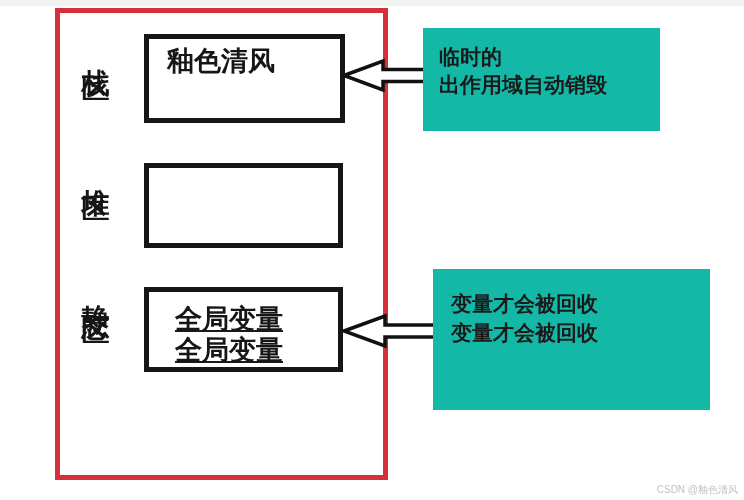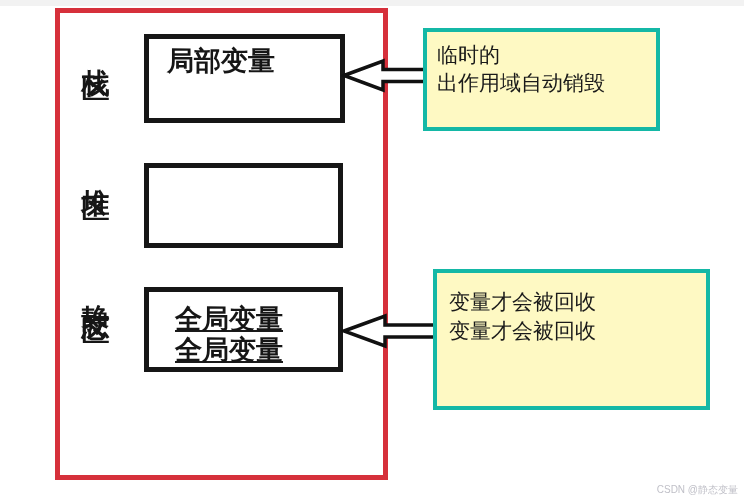--- a/index.html
+++ b/index.html
@@ -50,23 +50,24 @@
     font-size: 27px;
     font-weight: 700;
     line-height: 31px;
     color: #161616;
   }
   .box-stack .line  { margin: 7px 0 0 18px; }
   .box-static .line { margin: 0 0 0 26px; }
   .box-static .lines { padding-top: 12px; text-decoration: underline; }
   .ann-box {
     position: absolute;
-    border: 4px solid #14b8a6;
+    border: 6px solid #14b8a6;
     box-sizing: border-box;
-    background: #fef9c3;
+    background: #14b8a6;
+    font-weight: bold;
   }
   .ann-1 { left: 423px; top: 28px;  width: 237px; height: 103px; padding: 9px 0 0 10px; }
   .ann-2 { left: 433px; top: 269px; width: 277px; height: 141px; padding: 15px 0 0 12px; }
   .ann-box .line {
     display: block;
     font-size: 21px;
     line-height: 28px;
     color: #1a1a1a;
     white-space: nowrap;
   }
@@ -91,21 +92,21 @@
 
   <div class="top-strip"></div>
 
   <div class="red-frame"></div>
 
   <div class="region-label lbl-stack">栈区</div>
   <div class="region-label lbl-heap">堆区</div>
   <div class="region-label lbl-static">静态区</div>
 
   <div class="mem-box box-stack">
-    <span class="line">局部变量</span>
+    <span class="line">釉色清风</span>
   </div>
 
   <div class="mem-box box-heap"></div>
 
   <div class="mem-box box-static">
     <div class="lines">
       <span class="line">全局变量</span>
       <span class="line">全局变量</span>
     </div>
   </div>
@@ -121,15 +122,15 @@
   <div class="ann-box ann-1">
     <span class="line">临时的</span>
     <span class="line">出作用域自动销毁</span>
   </div>
 
   <div class="ann-box ann-2">
     <span class="line">变量才会被回收</span>
     <span class="line">变量才会被回收</span>
   </div>
 
-  <div class="watermark">CSDN @静态变量</div>
+  <div class="watermark">CSDN @釉色清风</div>
 
 </div>
 
 </body></html>

